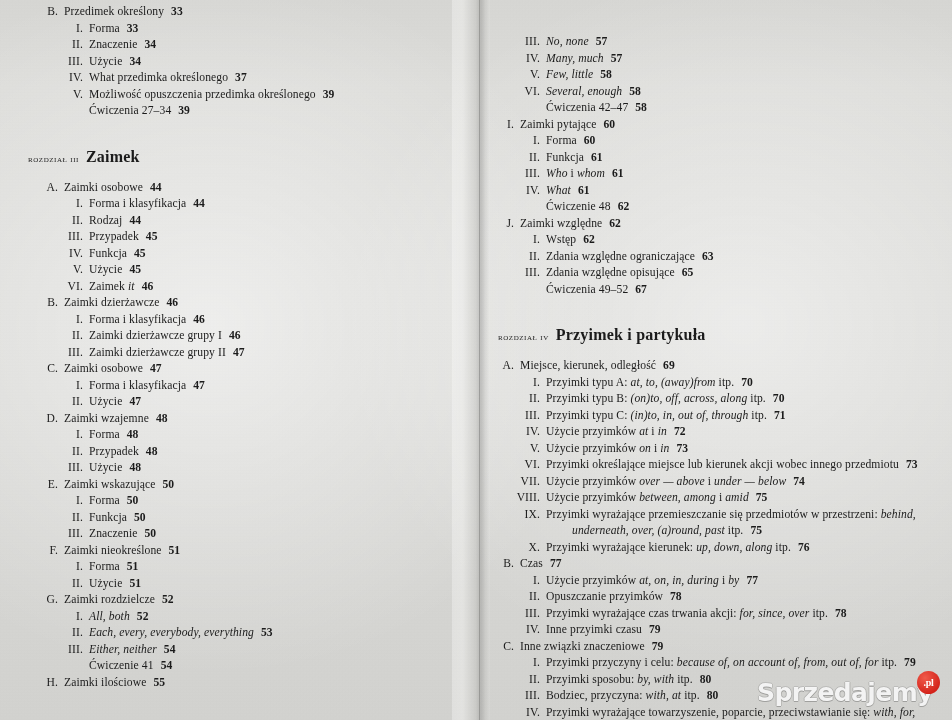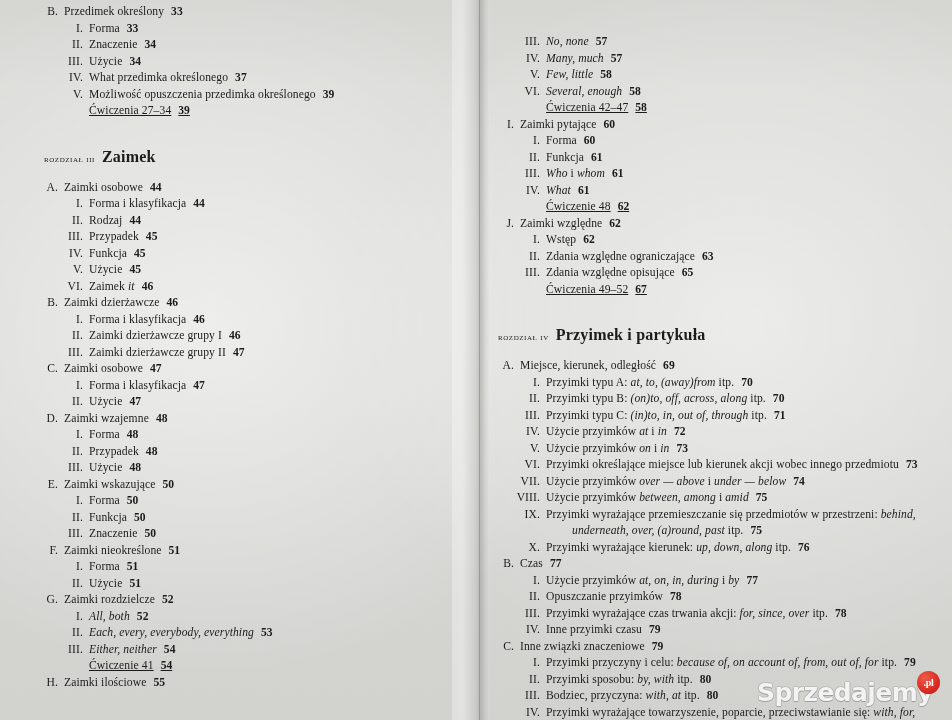--- a/index.html
+++ b/index.html
@@ -98,27 +98,27 @@
 
   
   .lvl-a { padding-left: 64px; }
   .lvl-a > .marker { left: 44px; width: 14px; }
 
   
   .lvl-i { padding-left: 89px; }
   .lvl-i > .marker { left: 50px; width: 33px; }
 
   
-  .lvl-ex { padding-left: 89px; text-decoration: underline; }
+  .lvl-ex { padding-left: 89px; }
 
   
   .chapter {
     position: relative;
     white-space: nowrap;
-    padding-left: 44px;
+    padding-left: 28px;
   }
   .chapter .kicker {
     font-size: 9.4px;
     letter-spacing: .55px;
     font-variant: small-caps;
     text-transform: lowercase;
   }
   .chapter .kicker::first-letter { text-transform: uppercase; }
   .chapter .cname {
     font-size: 16px;

